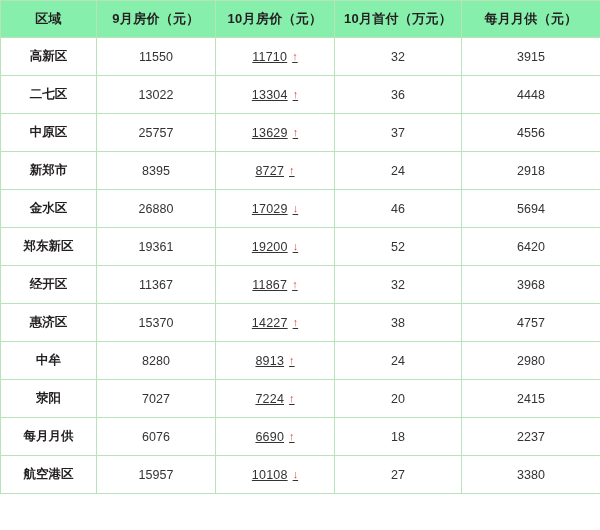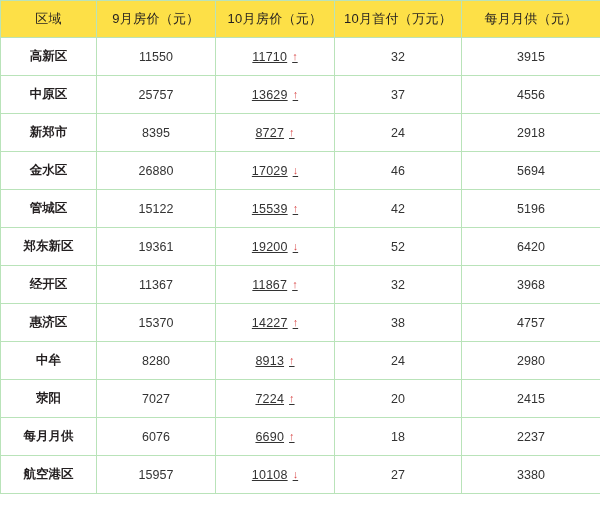--- a/index.html
+++ b/index.html
@@ -23,23 +23,23 @@
   .price-table td {
     border: 1px solid #b9e3b9;
     text-align: center;
     vertical-align: middle;
     font-weight: normal;
     padding: 0;
   }
   .price-table thead th {
     height: 36px;
     font-size: 13px;
-    font-weight: normal;
+    font-weight: bold;
     color: #231f20;
-    background: #fde047;
+    background: #86efac;
     letter-spacing: 0.3px;
   }
   .price-table tbody td {
     height: 37px;
     font-size: 12.5px;
     color: #333333;
   }
   .price-table tbody td.region {
     font-weight: bold;
     font-size: 12.5px;
@@ -91,46 +91,46 @@
   </thead>
   <tbody id="table-body">
       <tr>
         <td class="region">高新区</td>
         <td>11550</td>
         <td><span class="val-wrap"><span class="num">11710</span><span class="arrow up">↑</span></span></td>
         <td>32</td>
         <td>3915</td>
       </tr>
       <tr>
+        <td class="region">二七区</td>
+        <td>13022</td>
+        <td><span class="val-wrap"><span class="num">13304</span><span class="arrow up">↑</span></span></td>
+        <td>36</td>
+        <td>4448</td>
+      </tr>
+      <tr>
         <td class="region">中原区</td>
         <td>25757</td>
         <td><span class="val-wrap"><span class="num">13629</span><span class="arrow up">↑</span></span></td>
         <td>37</td>
         <td>4556</td>
       </tr>
       <tr>
         <td class="region">新郑市</td>
         <td>8395</td>
         <td><span class="val-wrap"><span class="num">8727</span><span class="arrow up">↑</span></span></td>
         <td>24</td>
         <td>2918</td>
       </tr>
       <tr>
         <td class="region">金水区</td>
         <td>26880</td>
         <td><span class="val-wrap"><span class="num">17029</span><span class="arrow down">↓</span></span></td>
         <td>46</td>
         <td>5694</td>
-      </tr>
-      <tr>
-        <td class="region">管城区</td>
-        <td>15122</td>
-        <td><span class="val-wrap"><span class="num">15539</span><span class="arrow up">↑</span></span></td>
-        <td>42</td>
-        <td>5196</td>
       </tr>
       <tr>
         <td class="region">郑东新区</td>
         <td>19361</td>
         <td><span class="val-wrap"><span class="num">19200</span><span class="arrow down">↓</span></span></td>
         <td>52</td>
         <td>6420</td>
       </tr>
       <tr>
         <td class="region">经开区</td>

